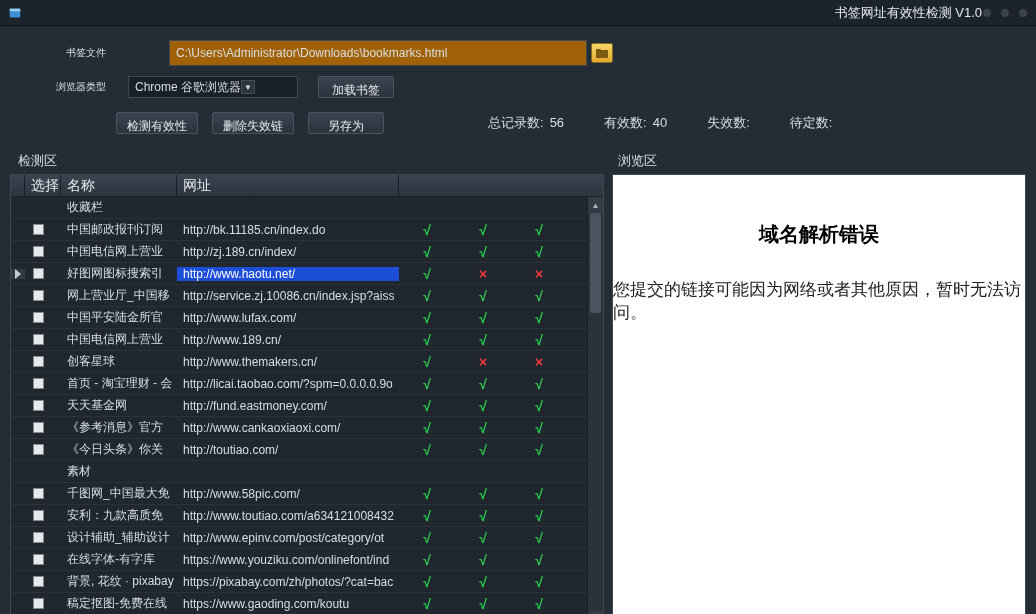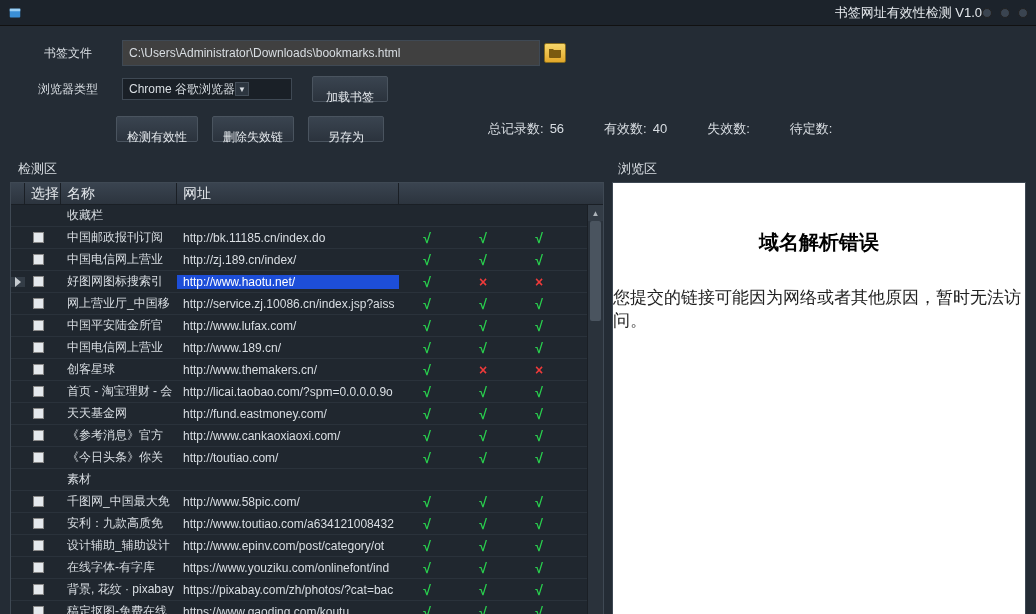--- a/index.html
+++ b/index.html
@@ -40,33 +40,34 @@
     .top-form {
       padding: 14px 30px 8px 30px;
     }
     .form-row {
       display: flex;
       align-items: center;
       margin-bottom: 10px;
     }
     .form-label {
       width: 76px;
-      text-align: center;
-      margin-right: 16px;
+      text-align: right;
+      margin-right: 22px;
       color: #d9dee3;
-      font-size: 12px;
+      font-size: 10px;
     }
     .text-input {
       height: 22px;
-      background: #404040;
+      background: #a16207;
       border: 1px solid #3f4954;
       color: #d9dee3;
       padding: 12px 6px;
       font-size: 12px;
       font-family: inherit;
+      margin-left: 41px;
     }
     .file-input { width: 418px; }
     .browse-btn {
       width: 22px; height: 20px;
       margin-left: 4px;
       background: linear-gradient(#f6d66a,#e3a82a);
       border-radius:2px;
       display:flex; align-items:center; justify-content:center;
       border:1px solid #856b1d;
     }
@@ -82,21 +83,21 @@
     .select .arrow {
       width:14px; height:14px;
       background:#2c353f;
       border:1px solid #444e59;
       display:flex;align-items:center;justify-content:center;
       font-size:8px;
     }
     .btn {
       height: 22px;
       min-width: 76px;
-      padding: 12px 10px;
+      padding: 5px 10px;
       background: linear-gradient(#3a4450,#2b333d);
       border: 1px solid #4a545f;
       color: #e5e9ed;
       font-size: 12px;
       font-family: inherit;
       border-radius: 2px;
       cursor: pointer;
     }
     .action-row {
       display:flex;

